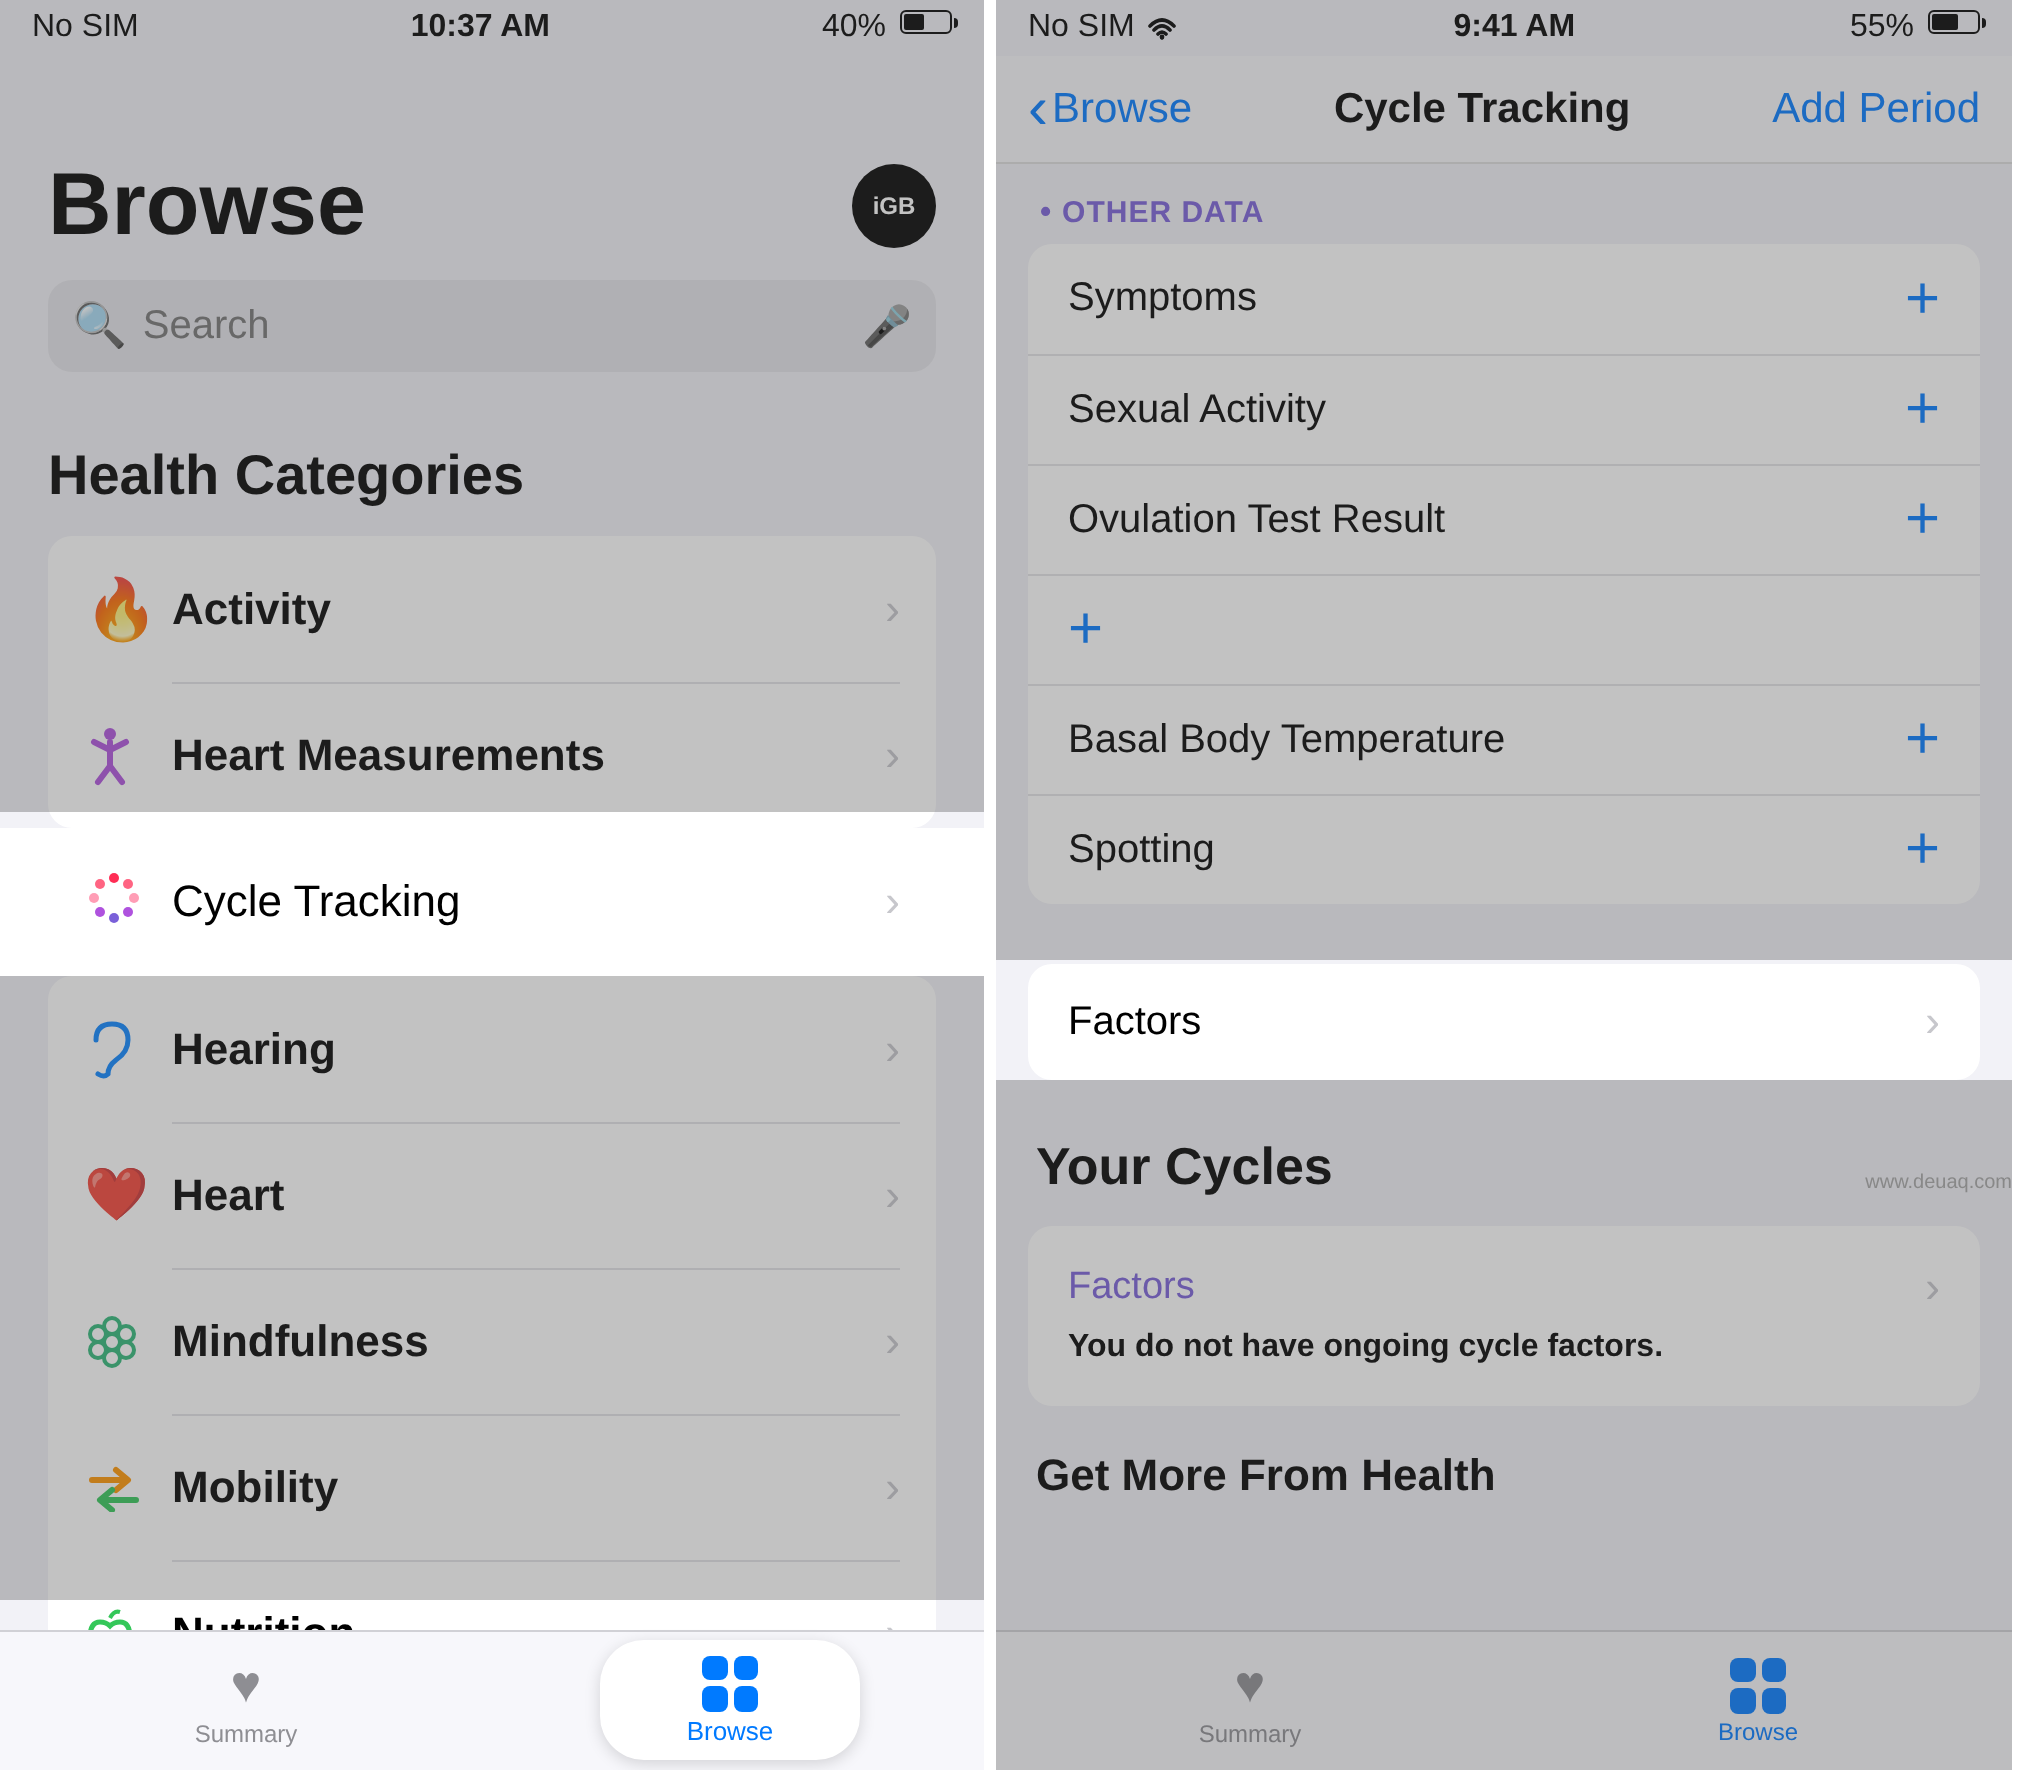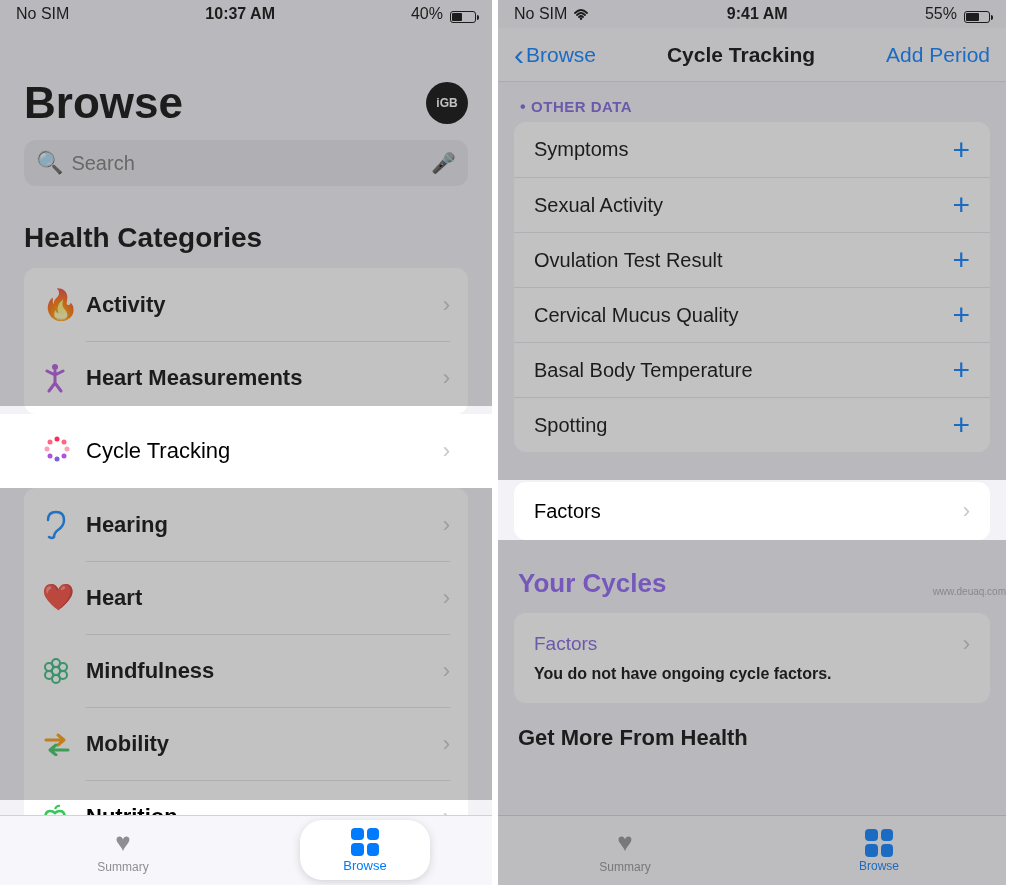--- a/index.html
+++ b/index.html
@@ -35,21 +35,21 @@
     display: flex;
     justify-content: space-between;
     align-items: center;
     height: 28px;
     padding: 0 16px;
     font-size: 16px;
     font-weight: 500;
     color: #000;
     width:100%;
   }
-  .status-right { display: flex; align-items: flex-end; gap: 4px; }
+  .status-right { display: flex; align-items: flex-start; gap: 4px; }
   .battery { width: 26px; height: 12px; border: 1.5px solid #000; border-radius: 3px; position: relative; margin-left:3px;}
   .battery::after { content:''; position:absolute; right:-4px; top:3px; width:2px; height:5px; background:#000; border-radius:0 2px 2px 0;}
   .battery .fill { position:absolute; left:1px; top:1px; bottom:1px; background:#000; border-radius:1px;}
   .wifi-icon { width:16px; height:12px; display:inline-block; }
   
   .page-pad { padding: 0 24px; }
   .big-title { font-size: 44px; font-weight: 800; color:#000; margin-top: 50px; display:flex; justify-content:space-between; align-items:center;}
   .avatar { width: 42px; height:42px; border-radius:50%; background:#000; color:#fff; display:flex; align-items:center; justify-content:center; font-size:12px; font-weight:700;}
   .search { margin-top: 12px; background:#e4e4ea; border-radius:12px; height:46px; display:flex; align-items:center; padding:0 12px; color:#7a7a80;}
   .search .mag { font-size:22px; margin-right:8px; color:#7a7a80;}
@@ -82,21 +82,21 @@
   .content-r { padding: 8px 16px 0 16px; overflow:hidden; flex:1;}
   .mini-header { color:#7a60d9; font-size:15px; font-weight:700; letter-spacing:0.5px; margin:8px 0 6px 6px;}
   .mini-header::before{content:'• '; font-size:16px;}
   .rcard { background:#fff; border-radius:12px; overflow:hidden;}
   .rrow { display:flex; align-items:center; justify-content:space-between; padding:0 20px; height:55px;}
   .rrow + .rrow { border-top:1px solid #e3e3e7;}
   .rrow-label { font-size:20px; color:#000;}
   .plus { color:#007aff; font-size:30px; font-weight:300;}
   .single-card { margin-top:30px; position:relative; z-index:55;}
   .single-card .rrow { height:58px;}
-  .yc-title { font-size:26px; font-weight:800; color:#8b5cf6; margin:28px 0 14px 4px;}
+  .yc-title { font-size:26px; font-weight:800; color:#000000; margin:28px 0 14px 4px;}
   .factors-card { background:#fff; border-radius:12px; padding:18px 20px;}
   .factors-card .fh { display:flex; justify-content:space-between; align-items:center;}
   .factors-card .ft { color:#7a60d9; font-size:19px; font-weight:500;}
   .factors-card .fb { font-size:16px; font-weight:700; color:#000; margin-top:6px; line-height:1.35;}
   .more-title { font-size:22px; font-weight:800; color:#000; margin:22px 0 0 4px;}
   .watermark { position:absolute; right:6px; bottom:288px; font-size:10px; color:#888; z-index:80;}
 </style>
 </head>
 <body>
 
@@ -294,21 +294,20 @@
         </div>
       <div class="rrow">
           <span class="rrow-label">Sexual Activity</span>
           <span class="plus">+</span>
         </div>
       <div class="rrow">
           <span class="rrow-label">Ovulation Test Result</span>
           <span class="plus">+</span>
         </div>
       <div class="rrow">
-          <span class="rrow-label">Cervical Mucus Quality</span>
           <span class="plus">+</span>
         </div>
       <div class="rrow">
           <span class="rrow-label">Basal Body Temperature</span>
           <span class="plus">+</span>
         </div>
       <div class="rrow">
           <span class="rrow-label">Spotting</span>
           <span class="plus">+</span>
         </div>

